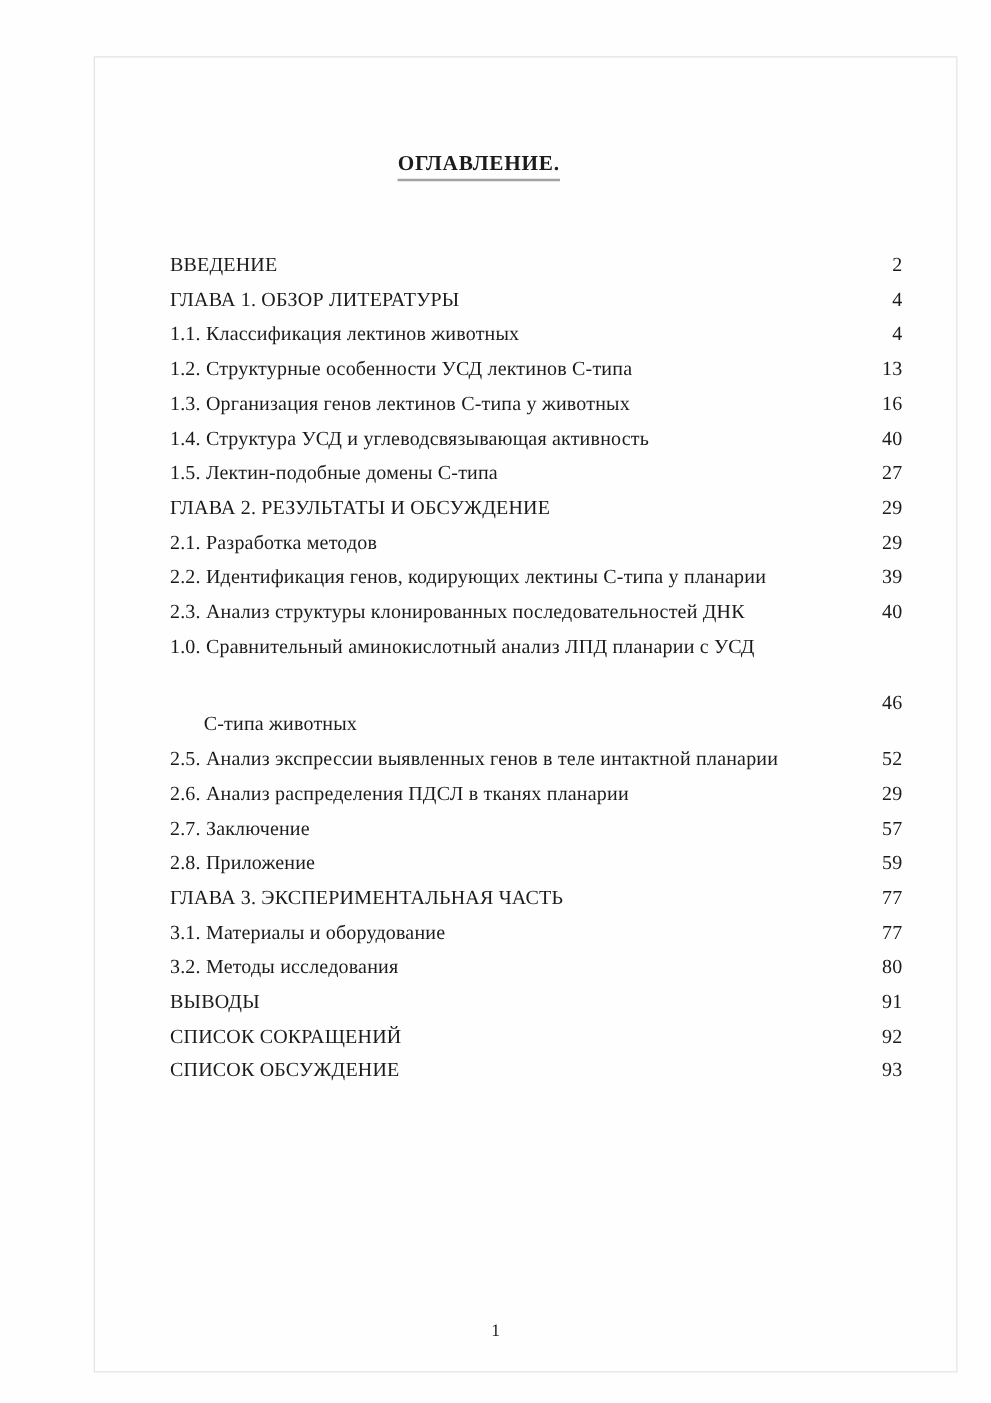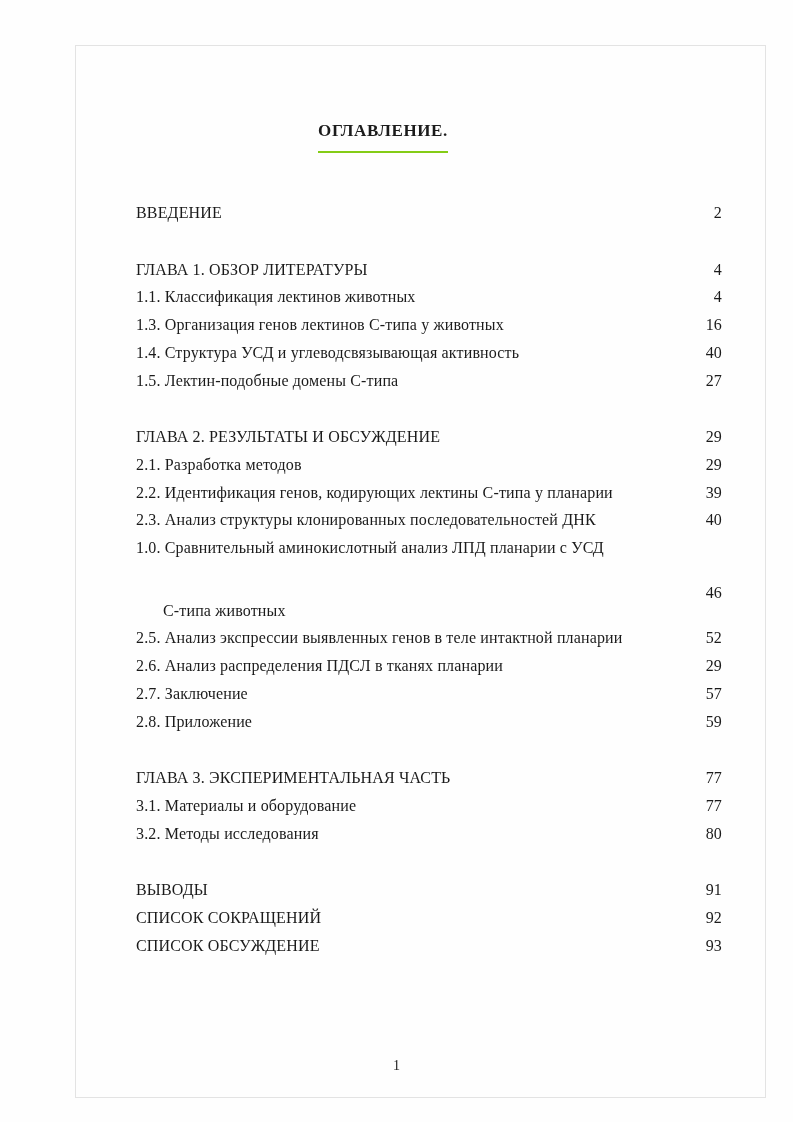--- a/index.html
+++ b/index.html
@@ -30,39 +30,39 @@
     top: 121px;
     left: 0;
     width: 766px;           
     text-align: center;
   }
   .doc-title {
     display: inline-block;
     font-size: 17px;
     font-weight: bold;
     letter-spacing: 0.6px;
-    border-bottom: 2px solid #84cc16;
-    padding-bottom: 10px;
+    border-bottom: 2px solid #a3a3a3;
+    padding-bottom: 2px;
   }
   .toc {
     position: absolute;
     left: 136px;
     top: 199px;
     width: 586px;           
   }
   .toc-row {
     display: flex;
     justify-content: space-between;
     align-items: center;
     line-height: 27.7px;
     font-size: 16px;
     letter-spacing: 0.15px;
     white-space: nowrap;
   }
-  .toc-row.gap-before { margin-top: 29px; }
+  .toc-row.gap-before { }
   .toc-row.indent .toc-label { padding-left: 27px; margin-top: 35px; }
   .toc-label { flex: 1 1 auto; overflow: hidden; }
   .toc-page  { flex: 0 0 auto; text-align: right; min-width: 30px; }
   .footer-pagenum {
     position: absolute;
     left: 0;
     width: 100%;
     top: 1058px;
     text-align: center;
     font-size: 14px;
@@ -85,20 +85,24 @@
         <span class="toc-label">ВВЕДЕНИЕ</span>
         <span class="toc-page">2</span>
       </div>
       <div class="toc-row gap-before">
         <span class="toc-label">ГЛАВА 1. ОБЗОР ЛИТЕРАТУРЫ</span>
         <span class="toc-page">4</span>
       </div>
       <div class="toc-row">
         <span class="toc-label">1.1. Классификация лектинов животных</span>
         <span class="toc-page">4</span>
+      </div>
+      <div class="toc-row">
+        <span class="toc-label">1.2. Структурные особенности УСД лектинов С-типа</span>
+        <span class="toc-page">13</span>
       </div>
       <div class="toc-row">
         <span class="toc-label">1.3. Организация генов лектинов С-типа у животных</span>
         <span class="toc-page">16</span>
       </div>
       <div class="toc-row">
         <span class="toc-label">1.4. Структура УСД и углеводсвязывающая активность</span>
         <span class="toc-page">40</span>
       </div>
       <div class="toc-row">

